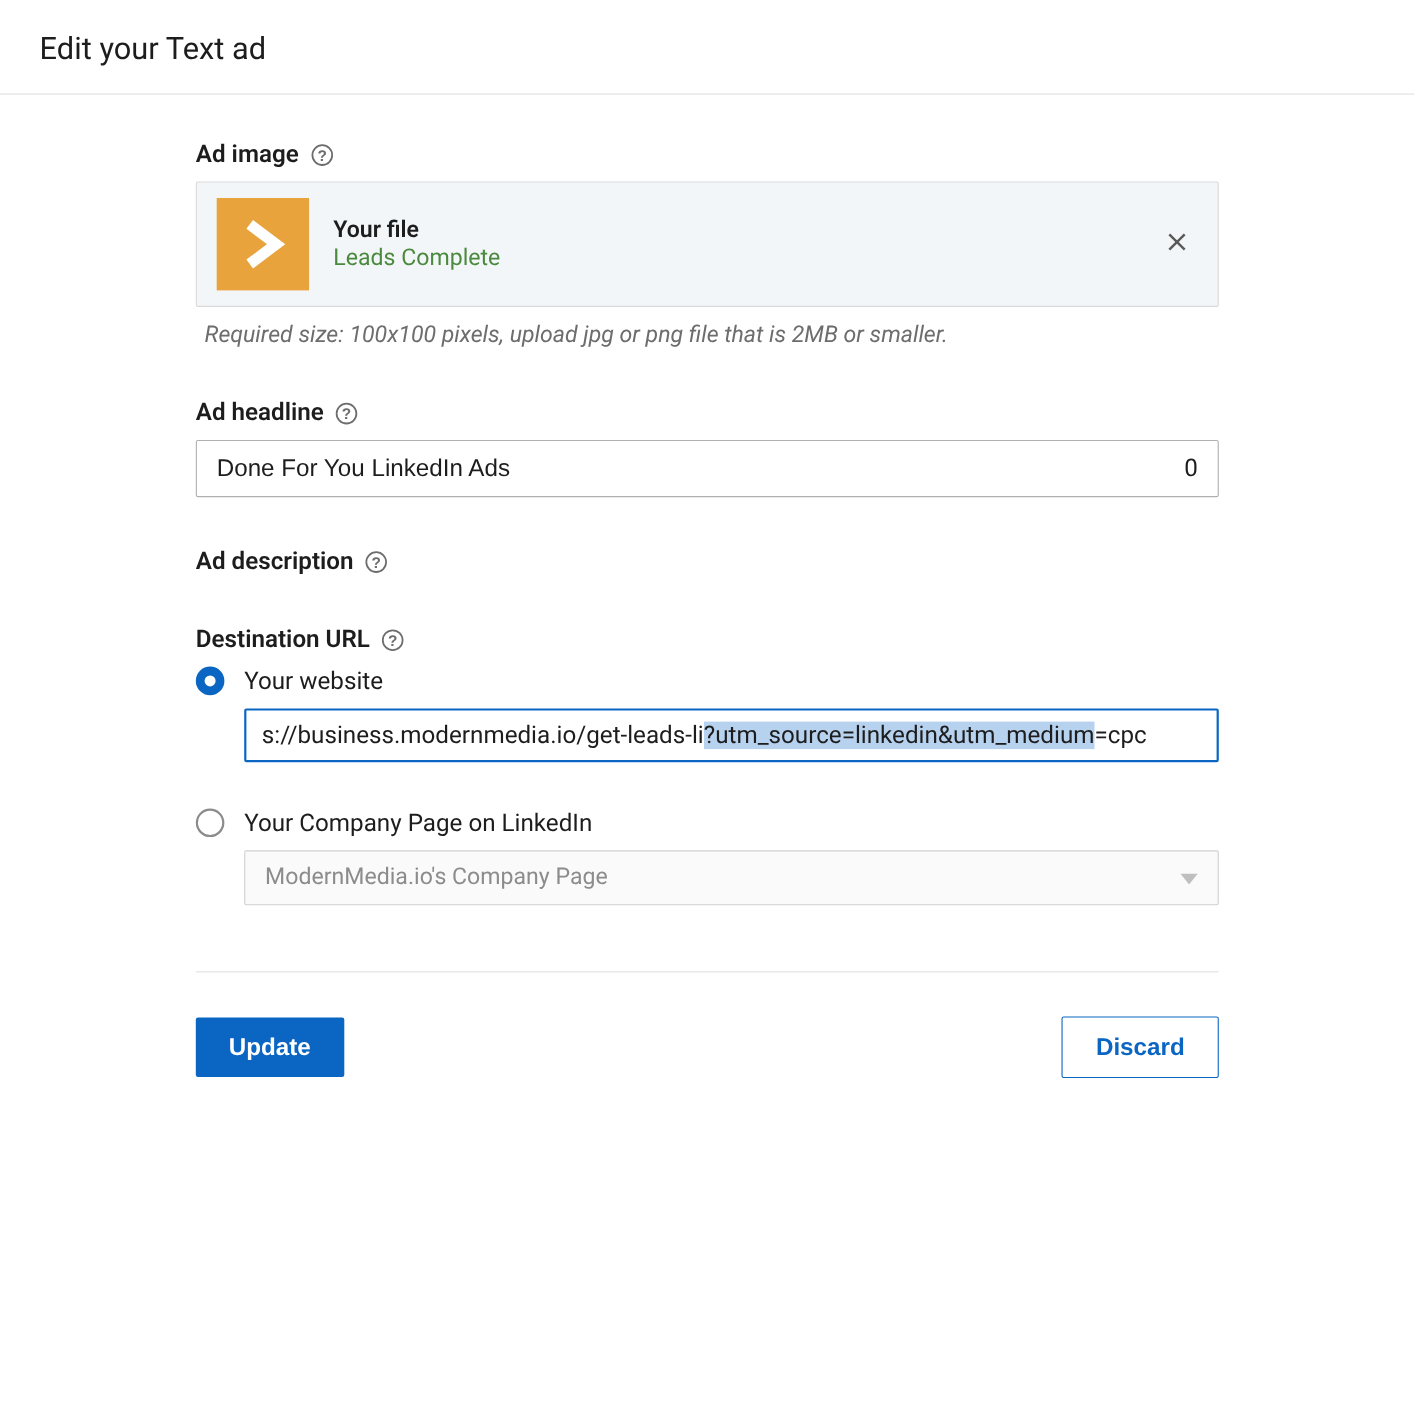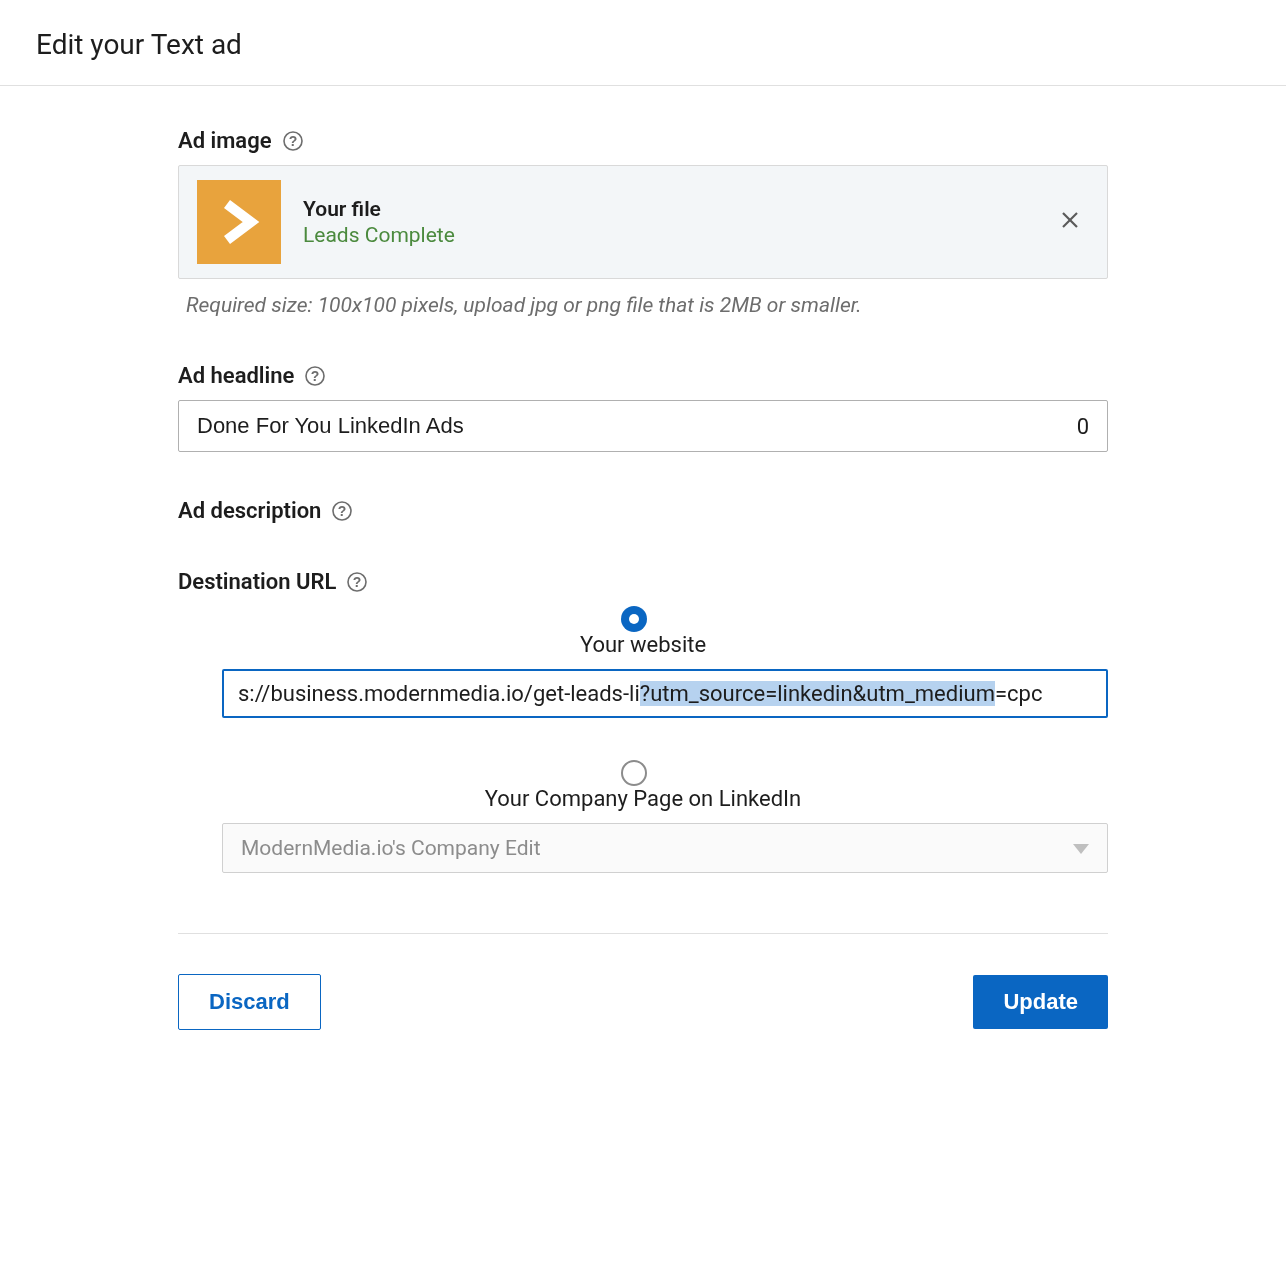--- a/index.html
+++ b/index.html
@@ -87,21 +87,20 @@
     }
     .char-counter {
       font-size: 22px;
       color: #1d1d1d;
       margin-left: 12px;
     }
     .radio-row {
       display: flex;
       align-items: center;
       margin-bottom: 12px;
-      flex-direction: column;
     }
     .radio-outer {
       width: 26px;
       height: 26px;
       border-radius: 50%;
       margin-right: 18px;
       display: flex;
       align-items: center;
       justify-content: center;
       flex-shrink: 0;
@@ -254,27 +253,27 @@
     </div>
     <div class="url-input-wrap">
       <div class="url-input"><span>s://business.modernmedia.io/get-leads-li</span><span class="url-highlight">?utm_source=linkedin&amp;utm_medium</span><span>=cpc</span></div>
     </div>
 
     <div class="radio-row dest-second">
       <span class="radio-outer radio-unselected"></span>
       <span class="radio-label">Your Company Page on LinkedIn</span>
     </div>
     <div class="company-select">
-      <span class="company-select-text">ModernMedia.io's Company Edit</span>
+      <span class="company-select-text">ModernMedia.io's Company Page</span>
       <span>
         <svg width="16" height="10" viewBox="0 0 16 10">
             <polygon points="0,0 16,0 8,10" fill="#bfbfbf"></polygon>
           </svg>
       </span>
     </div>
   </div>
 
   <div class="footer">
+    <button class="btn btn-update">Update</button>
     <button class="btn btn-discard">Discard</button>
-    <button class="btn btn-update">Update</button>
   </div>
 
 </div>
 
 </body></html>

